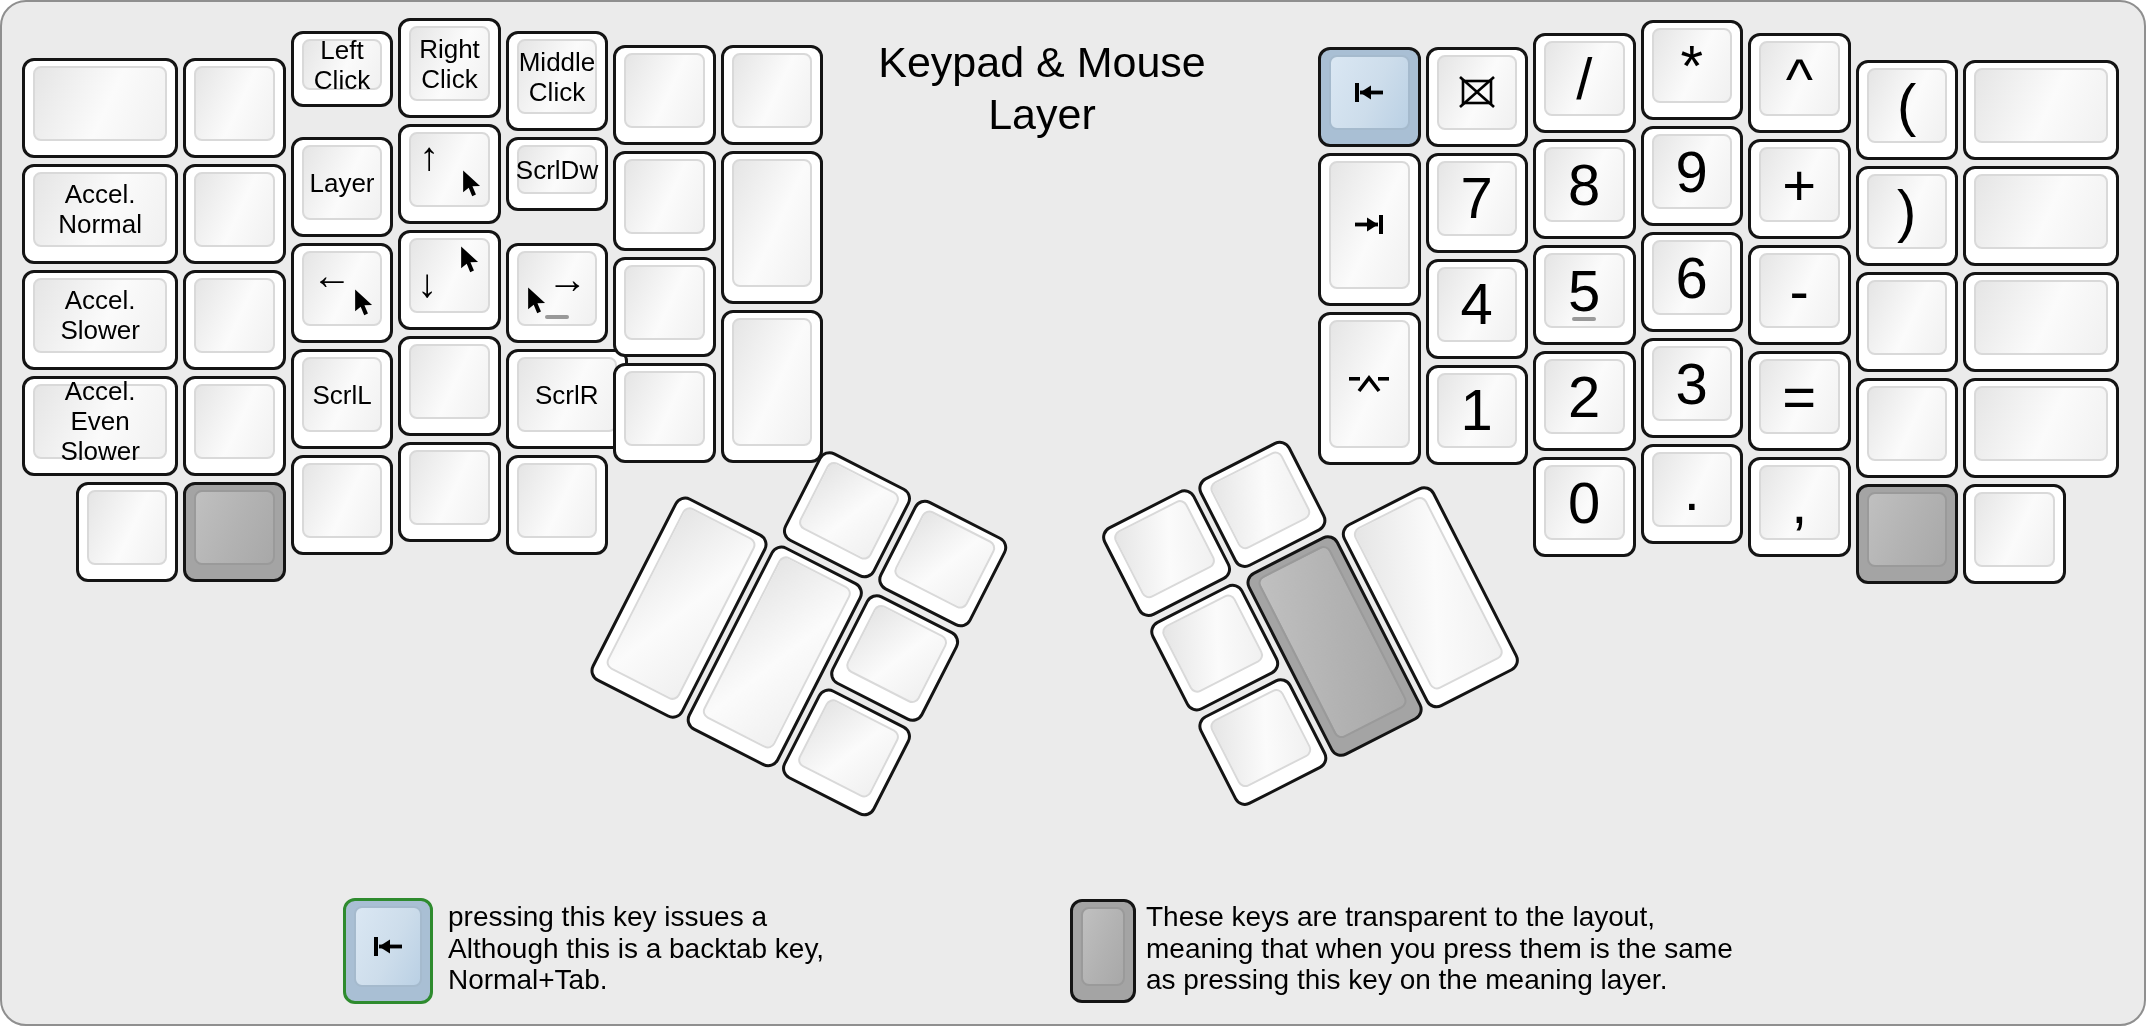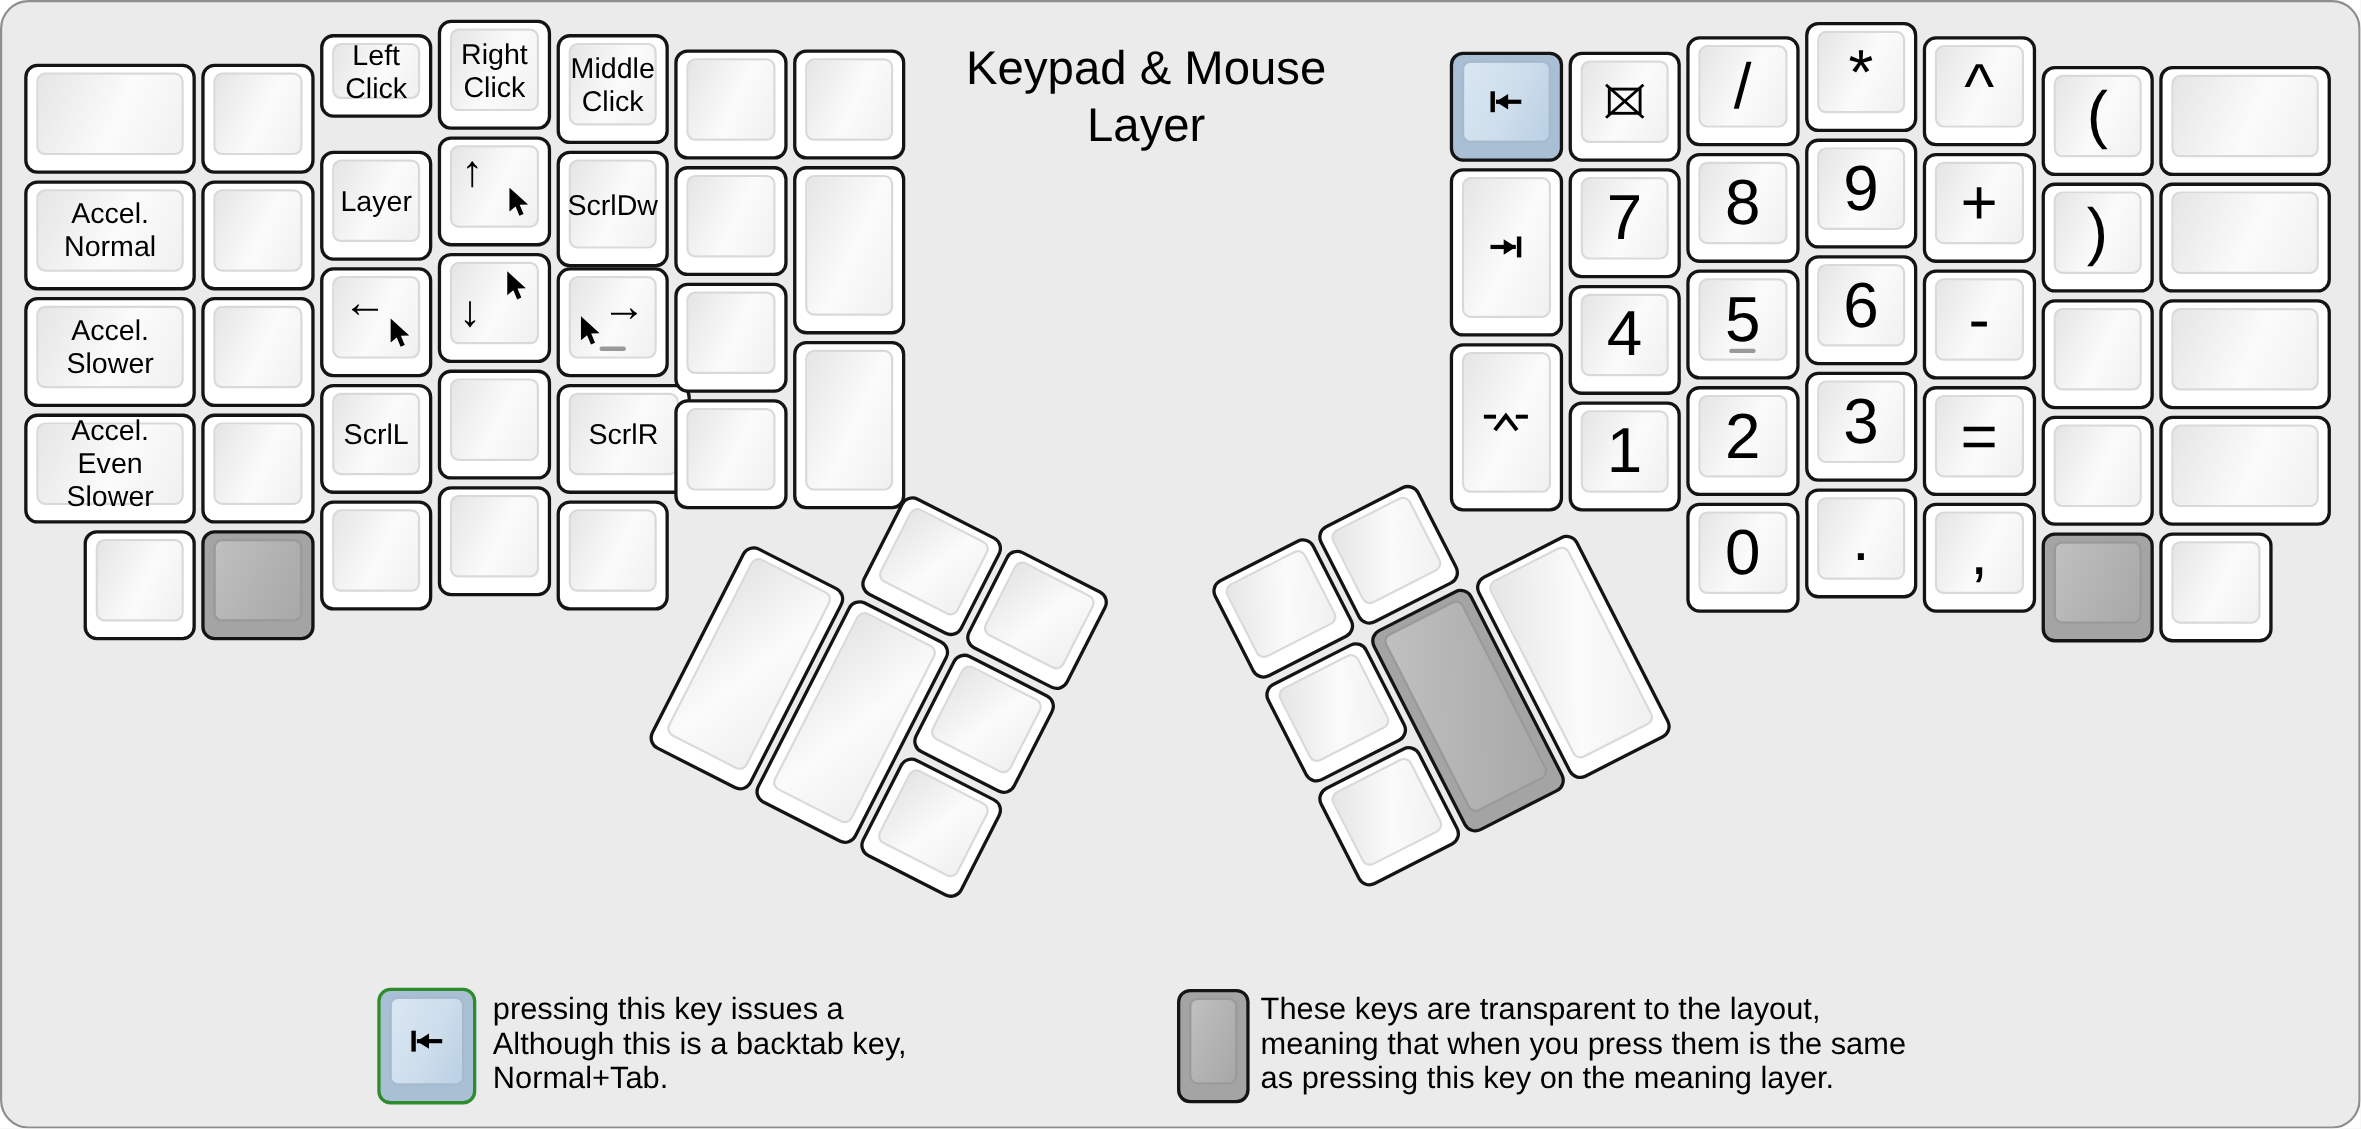--- a/index.html
+++ b/index.html
@@ -133,21 +133,21 @@
     </div>
     <div class="key" style="left: 376.25px; top: 318px; width: 102.5px; height: 100px;">
       <div class="cap"></div>
     </div>
     <div class="key" style="left: 483.75px; top: 13.25px; width: 102.5px; height: 100px;">
       <div class="cap">
         <span class="lbl">Middle
 Click</span>
       </div>
     </div>
-    <div class="key" style="left: 483.75px; top: 119.25px; width: 102.5px; height: 106px;">
+    <div class="key" style="left: 483.75px; top: 119.25px; width: 102.5px; height: 74px;">
       <div class="cap">
         <span class="lbl">ScrlDw</span>
       </div>
     </div>
     <div class="key" style="left: 483.75px; top: 225.25px; width: 102.5px; height: 100px;">
       <div class="cap">
         <span class="arrow pos-tr">→</span>
         <span class="ptr pos-bl">
   <svg viewBox="0 0 18 24">
     <path d="M2.5 0.5 L2.5 18.5 L7.1 14.7 L10 21.7 L13.1 20.3 L10.2 13.4 L16.5 13.2 Z" fill="#000"></path>

